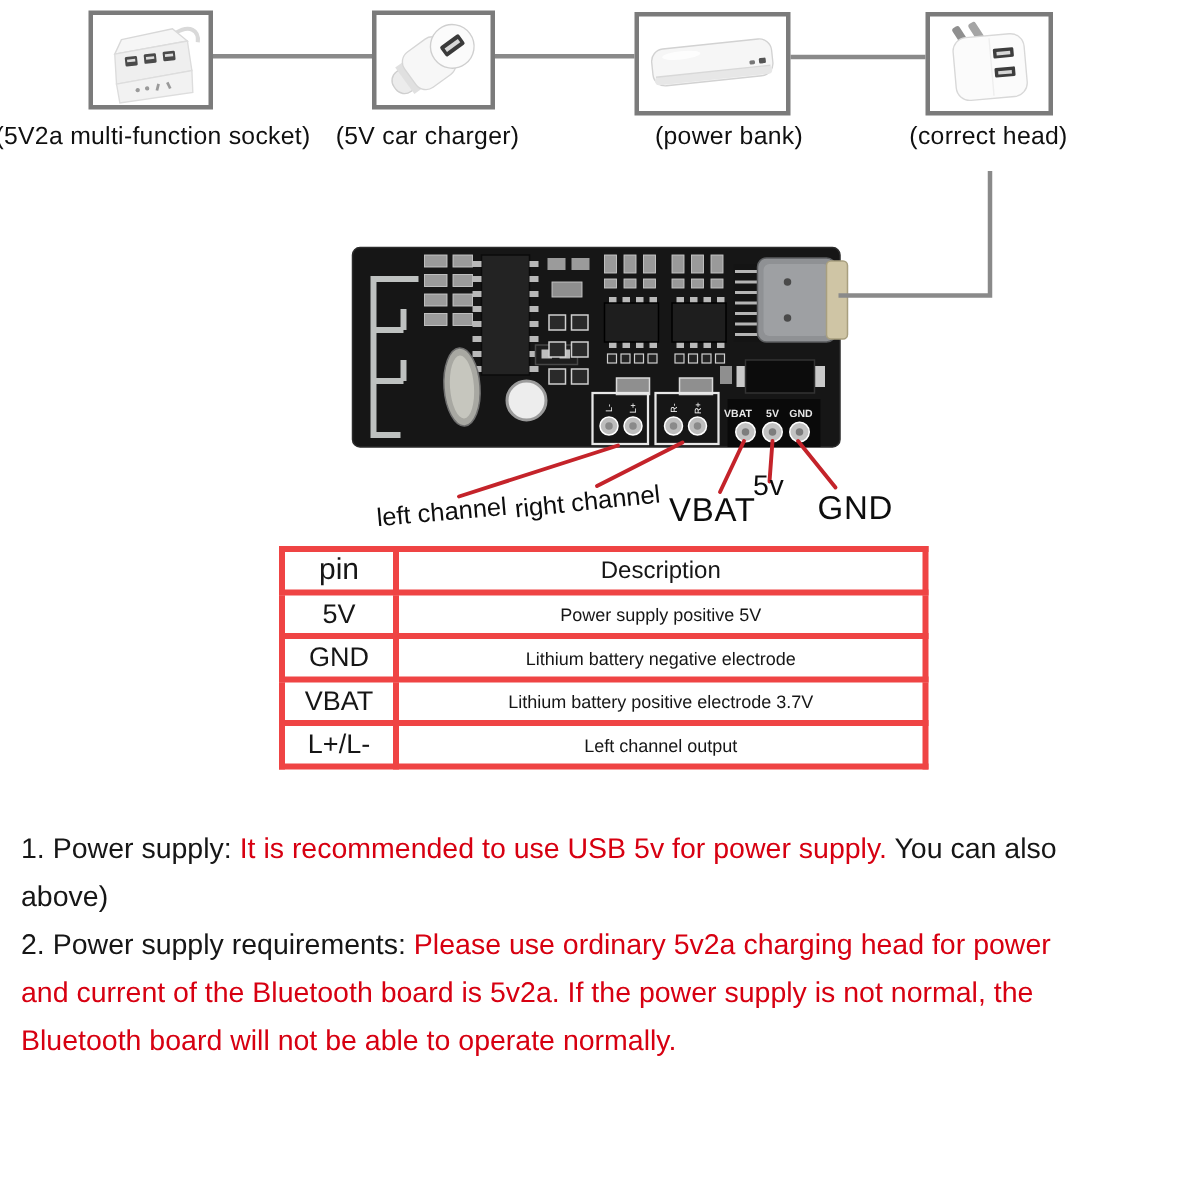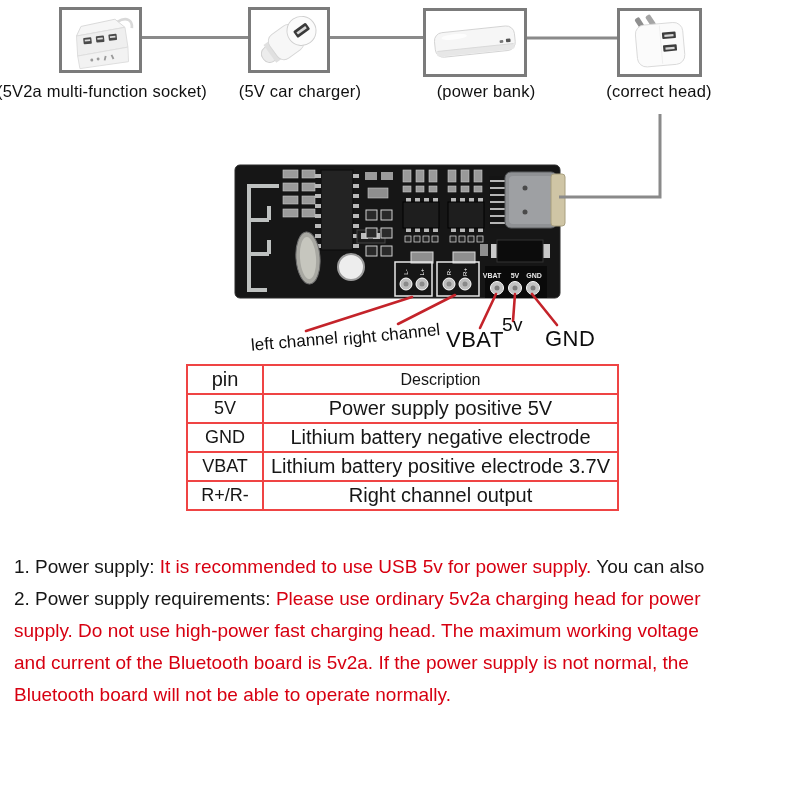--- a/index.html
+++ b/index.html
@@ -26,28 +26,28 @@
   .overlay{position:absolute;left:0;top:0;z-index:5;pointer-events:none;}
   .pcb{position:absolute;left:225px;top:148px;width:345px;height:160px;z-index:2;}
   .ann{position:absolute;z-index:6;color:#0d0d0d;white-space:nowrap;}
   .ann.small{font-size:17px;}
   .ann.big{font-size:22px;letter-spacing:0.5px;}
   .pin-table{
     position:absolute;left:186px;top:364px;width:433px;z-index:3;
     border-collapse:collapse;table-layout:fixed;
   }
   .pin-table th,.pin-table td{
-    border:2px solid #ef4444;text-align:center;vertical-align:middle;
+    border:4px solid #ef4444;text-align:center;vertical-align:middle;
     height:29px;padding:0 4px;box-sizing:border-box;white-space:nowrap;
   }
   .pin-table col.c-pin{width:76px;}
   th.h-pin{font-size:20px;font-weight:400;}
   th.h-desc{font-size:16px;font-weight:400;margin-top:48px;}
   td.pin-cell{font-size:18px;}
-  td.desc-cell{font-size:20px;}
+  td.desc-cell{font-size:12px;}
   .notes{position:absolute;left:14px;top:551px;width:780px;z-index:3;}
   .note-line{line-height:32px;font-size:19px;white-space:nowrap;}
   .note-line .black{color:#161616;}
   .note-line .red{color:var(--accent-red);}
 </style>
 </head>
 <body>
 
 <div class="stage">
 
@@ -107,21 +107,21 @@
         <path d="M44 16 V58" stroke="#eeeeee"></path>
         <rect x="46" y="24" width="15" height="7" rx="1" fill="#3d3d3d"></rect>
         <rect x="48.5" y="26.5" width="10" height="2.5" fill="#d6d6d6"></rect>
         <rect x="46" y="38" width="15" height="7" rx="1" fill="#3d3d3d"></rect>
         <rect x="48.5" y="40.5" width="10" height="2.5" fill="#d6d6d6"></rect>
       </g>
     </svg>
   </figure>
 
   <div class="plabel" style="left:102px;top:82px">(5V2a multi-function socket)</div>
-  <div class="plabel" style="left:300px;top:82px">(5V car charger)</div>
+  <div class="plabel" style="left:285px;top:82px">(5V car charger)</div>
   <div class="plabel" style="left:486px;top:82px">(power bank)</div>
   <div class="plabel" style="left:659px;top:82px">(correct head)</div>
 
   <svg class="pcb" viewBox="0 0 345 160">
     <rect x="10" y="17" width="325" height="133" rx="5" fill="var(--pcb-black)" stroke="#2b2b2b"></rect>
 
     <g stroke="#cdd0cf" stroke-width="4" fill="none" opacity="0.92">
       <path d="M54 38 H24 V142 H42 M24 72 H44 M44 72 V58 M24 106 H44 M44 106 V92"></path>
     </g>
 
@@ -335,27 +335,27 @@
         </tr>
         <tr>
           <td class="pin-cell">GND</td>
           <td class="desc-cell">Lithium battery negative electrode</td>
         </tr>
         <tr>
           <td class="pin-cell">VBAT</td>
           <td class="desc-cell">Lithium battery positive electrode 3.7V</td>
         </tr>
         <tr>
-          <td class="pin-cell">R+/R-</td>
-          <td class="desc-cell">Right channel output</td>
+          <td class="pin-cell">L+/L-</td>
+          <td class="desc-cell">Left channel output</td>
         </tr>
       </tbody>
   </table>
 
   <div class="notes" id="notes">
       <div class="note-line"><span class="black">1. Power supply: </span><span class="red">It is recommended to use USB 5v for power supply.</span><span class="black"> You can also</span></div>
+      <div class="note-line"><span class="black">above)</span></div>
       <div class="note-line"><span class="black">2. Power supply requirements: </span><span class="red">Please use ordinary 5v2a charging head for power</span></div>
-      <div class="note-line"><span class="red">supply. Do not use high-power fast charging head. The maximum working voltage</span></div>
       <div class="note-line"><span class="red">and current of the Bluetooth board is 5v2a. If the power supply is not normal, the</span></div>
       <div class="note-line"><span class="red">Bluetooth board will not be able to operate normally.</span></div>
     </div>
 
 </div>
 
 </body></html>

